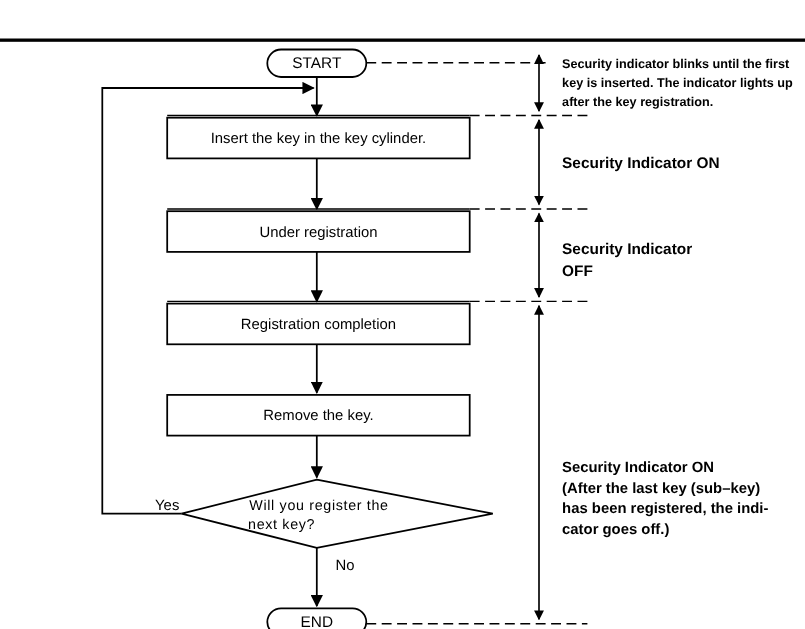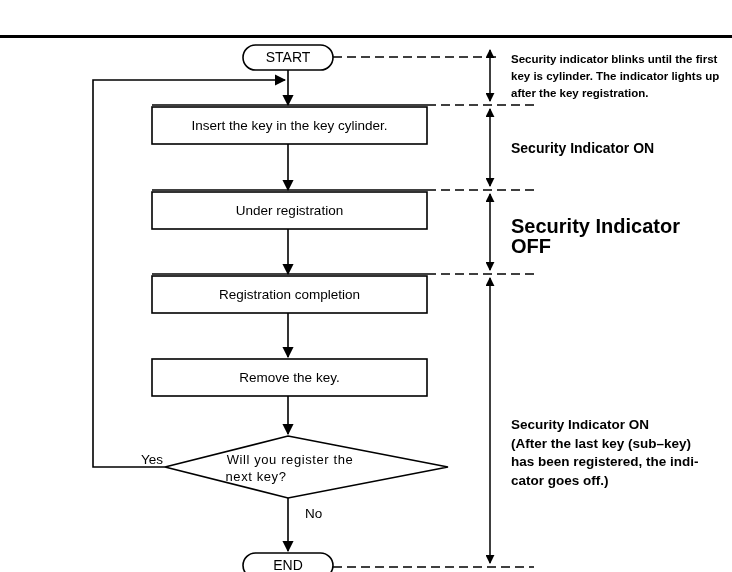--- a/index.html
+++ b/index.html
@@ -56,21 +56,21 @@
     left: 511px;
     top: 104px;
     width: 216px;
     font-size: 14px;
     line-height: 19px;
   }
   #annot-off {
     left: 511px;
     top: 181px;
     width: 216px;
-    font-size: 20px;
+    font-size: 14px;
     line-height: 20px;
   }
   #annot-on-2 {
     left: 511px;
     top: 381px;
     width: 220px;
     font-size: 13.5px;
     line-height: 18.5px;
   }
   
@@ -163,21 +163,21 @@
 
     <line x1="490" y1="15" x2="490" y2="66" stroke="#000000" stroke-width="1.5" marker-start="url(#arrowA)" marker-end="url(#arrowB)"></line>
 
     <line x1="490" y1="74" x2="490" y2="151" stroke="#000000" stroke-width="1.5" marker-start="url(#arrowA)" marker-end="url(#arrowB)"></line>
 
     <line x1="490" y1="159" x2="490" y2="235" stroke="#000000" stroke-width="1.5" marker-start="url(#arrowA)" marker-end="url(#arrowB)"></line>
 
     <line x1="490" y1="243" x2="490" y2="528" stroke="#000000" stroke-width="1.5" marker-start="url(#arrowA)" marker-end="url(#arrowB)"></line>
   </svg>
 
-  <div class="annot" id="annot-blink">Security indicator blinks until the first key is cylinder. The indicator lights up after the key registration.</div>
+  <div class="annot" id="annot-blink">Security indicator blinks until the first key is inserted. The indicator lights up after the key registration.</div>
 
   <div class="annot" id="annot-on-1">Security Indicator ON</div>
 
   <div class="annot" id="annot-off">Security    Indicator
 OFF</div>
 
   <div class="annot" id="annot-on-2">Security Indicator ON
 (After the last key (sub–key)
 has been registered, the indi-
 cator goes off.)</div>

